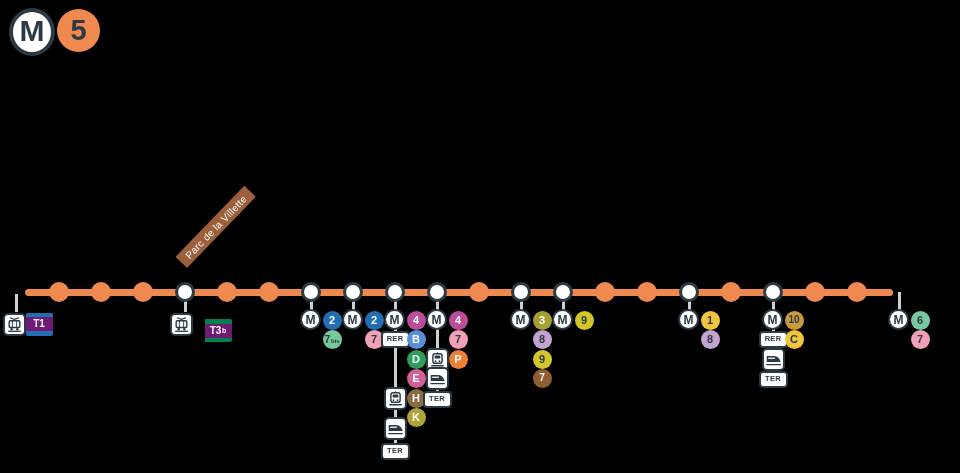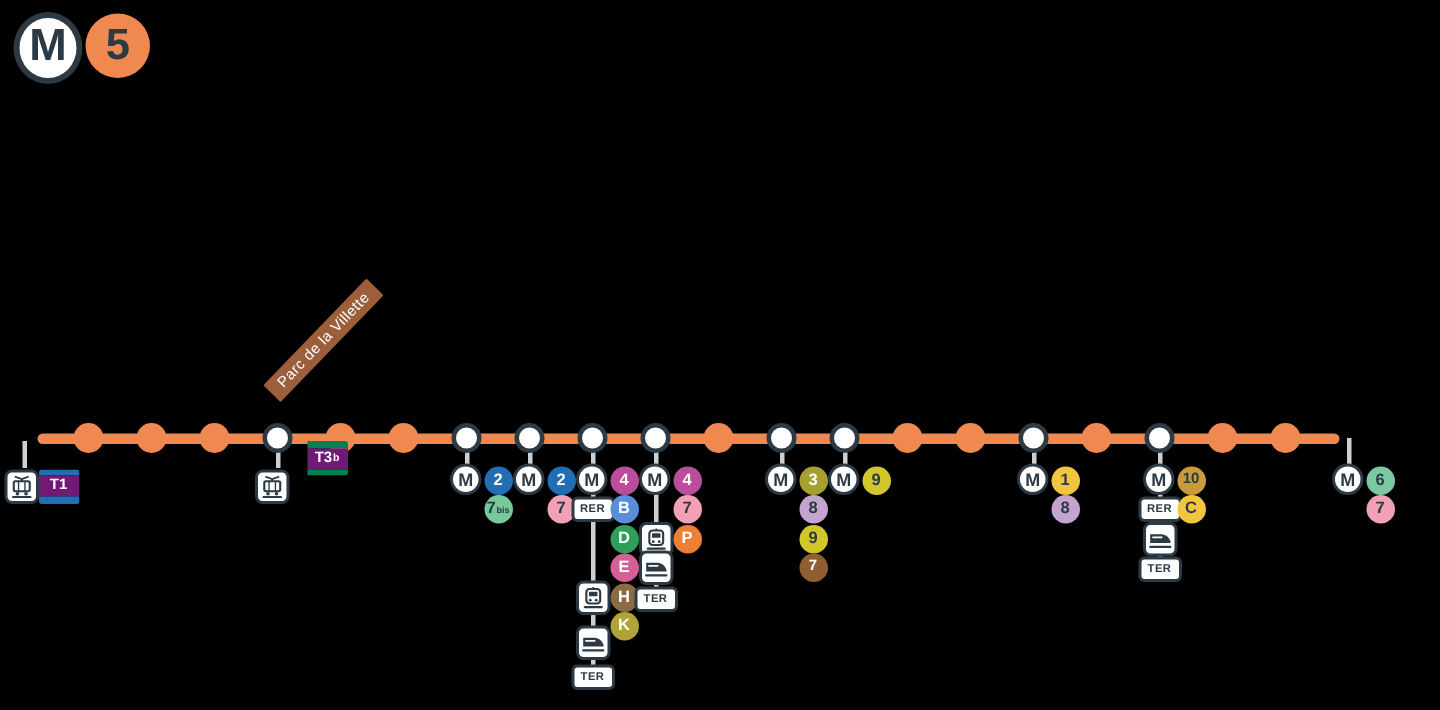--- a/index.html
+++ b/index.html
@@ -101,21 +101,21 @@
         <svg viewBox="0 0 24 24">
           <path d="M5.5 2.5 12 4.8 18.5 2.5" fill="none" stroke="#2B3A45" stroke-width="1.6"></path>
           <path d="M12 4.8v2" stroke="#2B3A45" stroke-width="1.6"></path>
           <rect x="4.5" y="6.8" width="15" height="9.4" rx="1.5" fill="none" stroke="#2B3A45" stroke-width="2"></rect>
           <path d="M9 6.8v9.4 M15 6.8v9.4" stroke="#2B3A45" stroke-width="1.3"></path>
           <circle cx="8" cy="18.6" r="1.7" fill="#2B3A45"></circle>
           <circle cx="16" cy="18.6" r="1.7" fill="#2B3A45"></circle>
           <path d="M3 21.6h18" stroke="#2B3A45" stroke-width="1.8"></path>
         </svg>
       </div>
-      <div class="tramlabel" style="left: 192.5px; top: 294px; padding-left: 12px;">
+      <div class="tramlabel" style="left: 192.5px; top: 319px; padding-left: 12px;">
         <div class="bar" style="background:#00814F"></div>
         <div class="mid">T3<span class="sub">b</span></div>
         <div class="bar" style="background:#00814F"></div>
       </div>
       <div class="mbadge" style="left: 300px; top: 309px;">M</div>
       <div class="badge" style="left: 322.5px; top: 310.5px; background: rgb(33, 110, 181); color: rgb(255, 255, 255);">2</div>
       <div class="badge" style="left: 322.5px; top: 329.5px; background: rgb(119, 200, 155); color: rgb(43, 58, 69);">7<span class="sub">bis</span></div>
       <div class="mbadge" style="left: 342px; top: 309px;">M</div>
       <div class="badge" style="left: 364.5px; top: 310.5px; background: rgb(33, 110, 181); color: rgb(255, 255, 255);">2</div>
       <div class="badge" style="left: 364.5px; top: 329.5px; background: rgb(242, 160, 182); color: rgb(43, 58, 69);">7</div>

